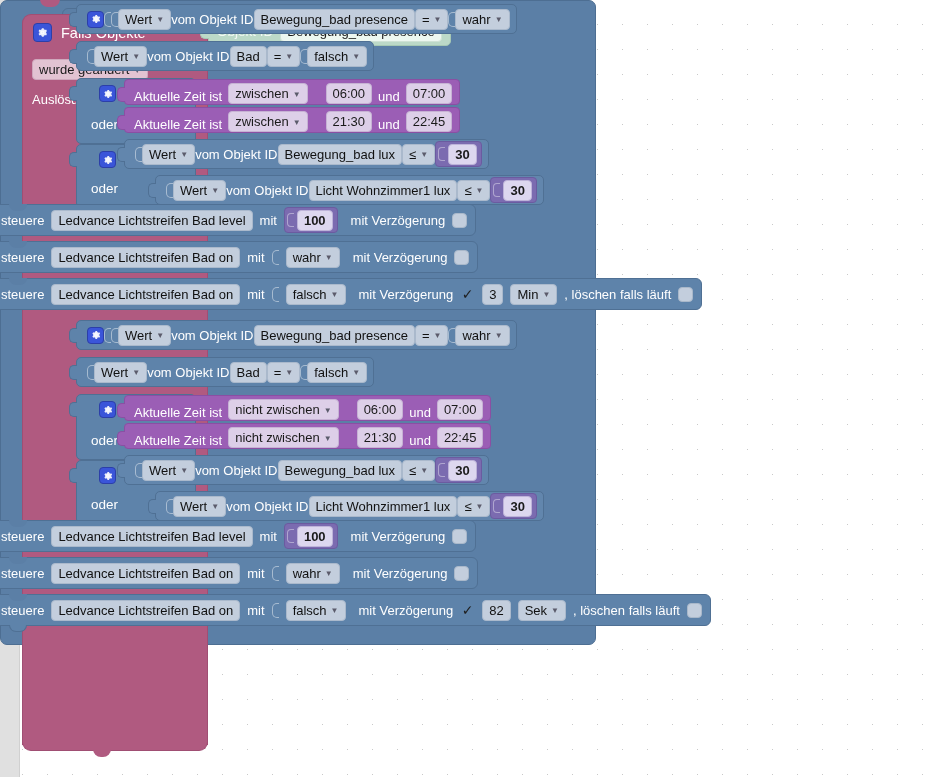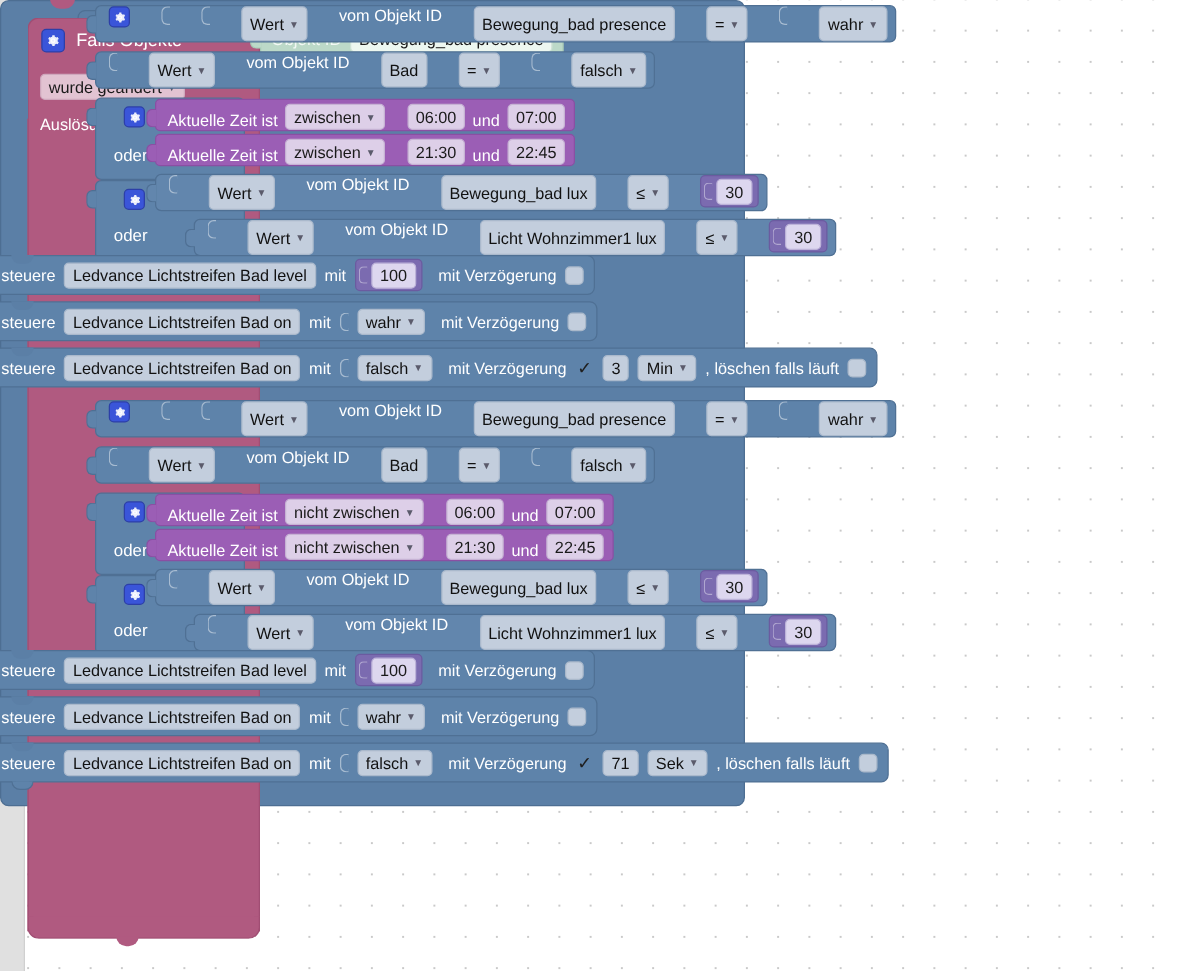--- a/index.html
+++ b/index.html
@@ -80,21 +80,21 @@
   
   .field {
     display:inline-flex; align-items:center; gap:4px;
     border-radius:4px; padding:1px 6px;
     font-size:13px; line-height:17px; white-space:nowrap;
   }
   .f-pink  { background:#e2c3d2; color:#1a1a1a; border:1px solid #cfa8bd; }
   .f-blue  { background:#c3cedd; color:#111; border:1px solid #aab9cc; }
   .f-purple{ background:#ddcfe8; color:#1a1a1a; border:1px solid #c6b2d4; }
   .f-mint  { background:#edf7f0; color:#1a1a1a; border:1px solid #cfe2d5; }
-  .f-num   { background:#ddd7ef; color:#1a1a1a; border:1px solid #bdb3d9; }
+  .f-num   { background:#ddd7ef; color:#1a1a1a; border:1px solid #bdb3d9;font-weight:bold; }
 
   .caret { font-size:8px; color:#5b5b6b; line-height:1; transform:translateY(1px); }
 
   .txt-w { color:#ffffff; font-size:13px; white-space:nowrap; }
 
   
   .mintblk {
     left:208px; top:16px; height:30px;
     background:#bcd9c8; border:1px solid #a6c8b4;
     border-radius:5px; padding:0 8px;
@@ -123,21 +123,21 @@
   }
   .if-label {
     position:absolute; color:#ffffff; font-size:13.5px; white-space:nowrap;
   }
   .mini-gear-abs { position:absolute; }
 
   
   .cond {
     position:absolute; height:30px;
     background:#5e83aa; border:1px solid #4f7094;
-    border-radius:5px; display:flex; gap:25px;
+    border-radius:5px; display:flex; align-items:center; gap:0;
     padding:0 6px 0 10px;
   }
   .cond.inner { background:#6286ad; }
   .plug {
     position:absolute; left:-8px; top:7px; width:8px; height:15px;
     border:1px solid #4f7094; border-right:none;
     border-radius:5px 0 0 5px; background:inherit;
   }
   .socket {
     width:7px; height:15px; flex:0 0 auto;
@@ -619,21 +619,21 @@
       <span class="txt-w">mit</span>
       <span class="socket"></span>
       <span class="field f-blue">
         <span>falsch</span>
           <span class="caret">▼</span>
       </span>
       <span class="txt-w" style="margin-left:6px">mit Verzögerung</span>
       <span class="chk on">
           <span class="chk-mark">✓</span>
         </span>
-      <span class="field f-blue">71</span>
+      <span class="field f-blue">82</span>
       <span class="field f-blue">
         <span>Sek</span>
           <span class="caret">▼</span>
       </span>
       <span class="txt-w">, löschen falls läuft</span>
       <span class="chk"></span>
     </div>
 
   </div>
 

